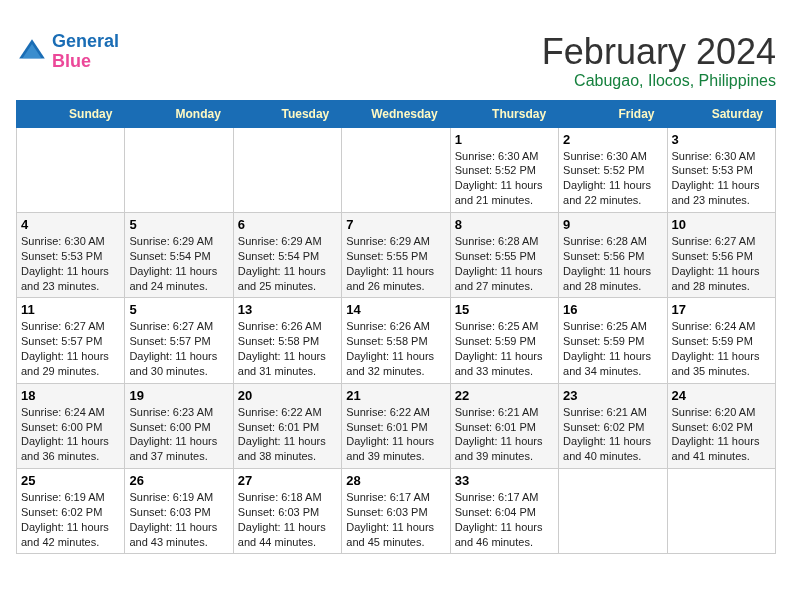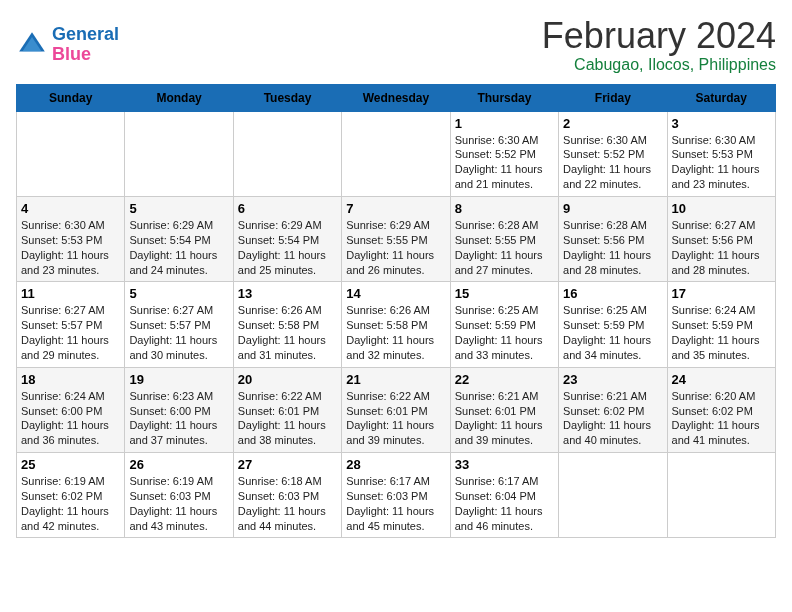--- a/index.html
+++ b/index.html
@@ -6,22 +6,23 @@
     body {
       font-family: Arial, sans-serif;
       background: #fff;
       width: 792px;
       min-height: 612px;
       padding: 16px;
     }
     .header-area {
       display: flex;
       justify-content: space-between;
-      align-items: center;
+      align-items: flex-start;
       margin-bottom: 10px;
+      margin-top: 16px;
     }
     .logo {
       display: flex;
       align-items: center;
       gap: 4px;
     }
     .logo-text {
       font-size: 18px;
       font-weight: bold;
       color: #333;
@@ -47,23 +48,23 @@
       font-size: 16px;
       color: #15803d;
     }
     table {
       width: 100%;
       border-collapse: collapse;
       font-size: 11px;
     }
     thead tr th {
       background: #1a6db5;
-      color: #000000;
+      color: #fef9c3;
       padding: 6px 12px;
-      text-align: center;
+      text-align: right;
       font-weight: bold;
       font-size: 12px;
       border: 1px solid #1a6db5;
     }
     tbody tr td {
       border: 1px solid #ccc;
       vertical-align: top;
       padding: 4px;
       height: 80px;
       width: calc(100% / 7);

